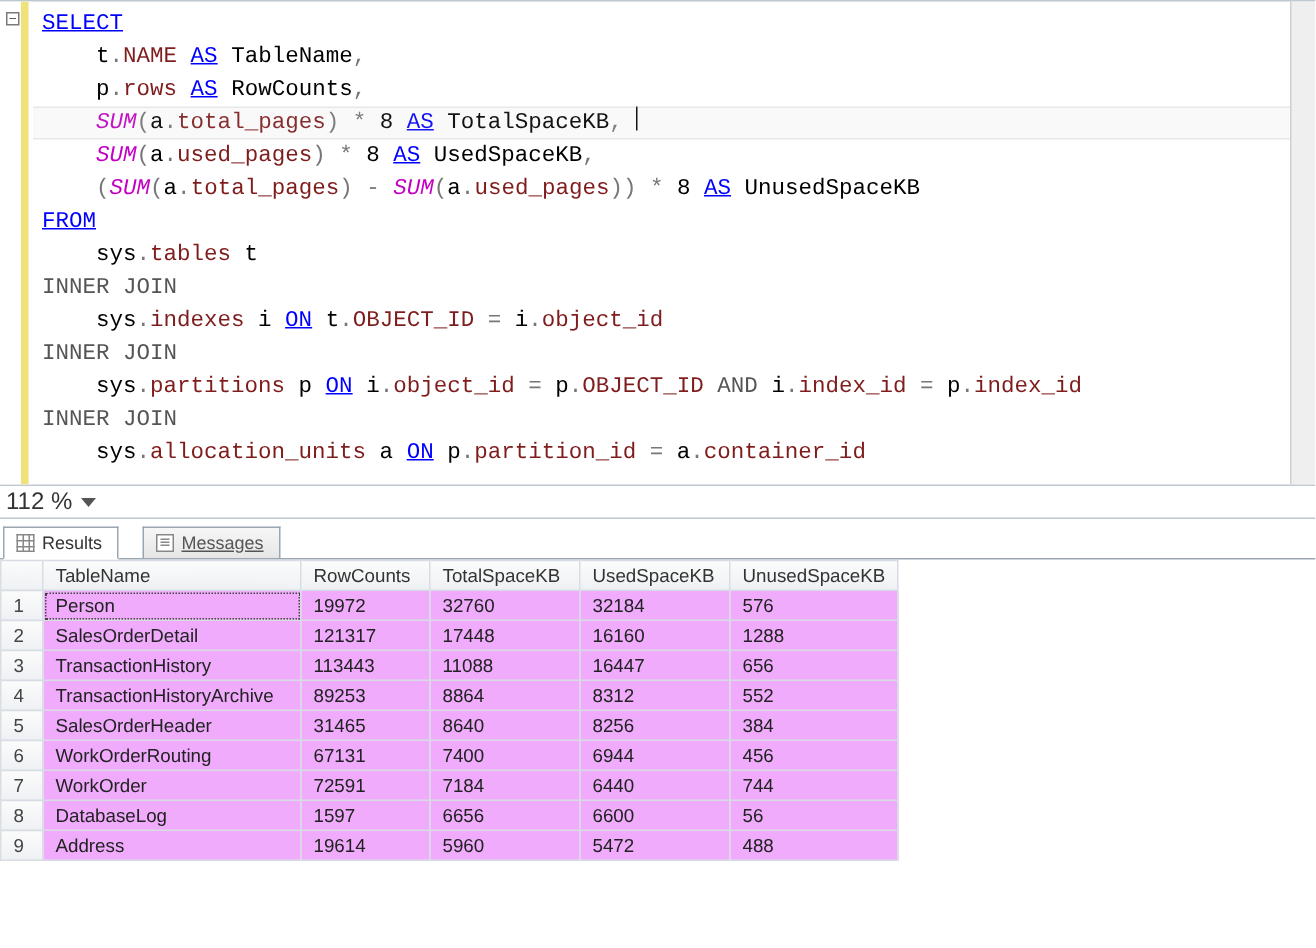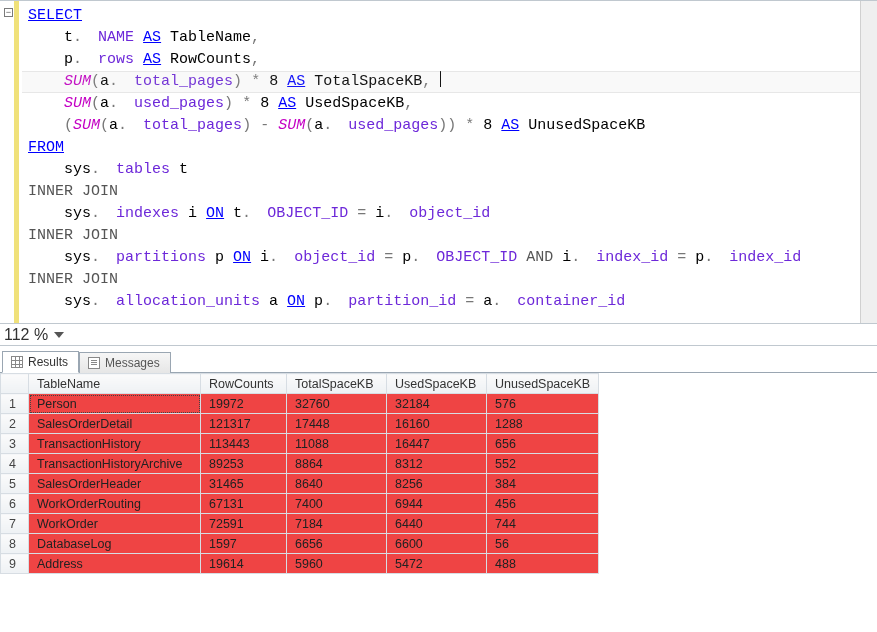--- a/index.html
+++ b/index.html
@@ -53,21 +53,21 @@
   .hl-line {
     position:absolute; left:0; right:0; height:22px;
     background: rgba(200,200,200,0.10);
     border-top:1px solid rgba(160,160,160,0.20);
     border-bottom:1px solid rgba(160,160,160,0.20);
     pointer-events:none;
   }
   .kw { color:#0000ff;text-decoration:underline; }
   .dm { color:#555555; } 
   .fn { color:#c400c4;font-style:italic; } 
-  .obj{ color:#6d28d9;margin-left:16px; } 
+  .obj{ color:#7f1d1d; } 
   .op { color:#777; }    
   .tok{ color:#000; }
   .caret { display:inline-block; width:0; border-left:1px solid #000; height:16px; vertical-align:-2px;}
   .vscroll-stub { width:17px; background:#efefef; border-left:1px solid #d0d0d0;}
 
   .zoom-bar {
     flex:0 0 22px;
     display:flex;
     align-items:center;
     gap:6px;
@@ -75,39 +75,39 @@
     font-size:16px;
     color:#333;
     border-bottom:1px solid #c0c8cf;
     background:#fff;
   }
   .zoom-dd { width:10px; height:10px; display:inline-block; position:relative;}
   .zoom-dd::before{content:"";position:absolute;left:0;top:2px;border-left:5px solid transparent;border-right:5px solid transparent;border-top:6px solid #555;}
 
   .tabs {
     display:flex;
-    align-items:center;
-    gap:0;
+    align-items:flex-start;
+    gap:16px;
     padding:4px 2px 0 2px;
     border-bottom:1px solid #9aa6b2;
     background:#fff;
   }
   .tab {
     display:flex; align-items:center; gap:5px;
     padding:3px 10px 3px 8px;
     border:1px solid #9aa6b2;
     border-bottom:none;
     background:linear-gradient(#fdfdfd,#f0f0f0);
     font-size:12px; color:#333;
     cursor:pointer;
     position:relative;
     top:1px;
   }
   .tab.active { background:#fff; border-bottom:1px solid #fff; z-index:2;}
-  .tab.inactive { background:linear-gradient(#f6f6f6,#e6e6e6); color:#555;}
+  .tab.inactive { background:linear-gradient(#f6f6f6,#e6e6e6); color:#555;text-decoration:underline;}
   .icon-grid { width:12px;height:12px;display:inline-block;background:
     linear-gradient(#888,#888) 0 0/12px 1px no-repeat,
     linear-gradient(#888,#888) 0 4px/12px 1px no-repeat,
     linear-gradient(#888,#888) 0 8px/12px 1px no-repeat,
     linear-gradient(#888,#888) 0 11px/12px 1px no-repeat,
     linear-gradient(#888,#888) 0 0/1px 12px no-repeat,
     linear-gradient(#888,#888) 4px 0/1px 12px no-repeat,
     linear-gradient(#888,#888) 8px 0/1px 12px no-repeat,
     linear-gradient(#888,#888) 11px 0/1px 12px no-repeat,
     #fff;}
@@ -126,21 +126,21 @@
   }
   table.results th {
     background:linear-gradient(#fbfbfb,#eef1f4);
     color:#333;
   }
   th.rowhdr, td.rowhdr {
     width:24px; min-width:24px; text-align:center;
     background:linear-gradient(#fbfbfb,#eef1f4);
     color:#444;
   }
-  td.cell { background:#ef4444; color:#222;}
+  td.cell { background:#f0abfc; color:#222;}
   td.cell.selected { outline:1px dotted #444; outline-offset:-2px;}
   col.c-name{width:172px;} col.c-rows{width:86px;} col.c-tot{width:100px;}
   col.c-used{width:100px;} col.c-unused{width:112px;} col.c-rh{width:28px;}
 </style>
 </head>
 <body>
 
 <div class="editor-area">
   <div class="gutter">
     <div class="yellow-bar"></div>

